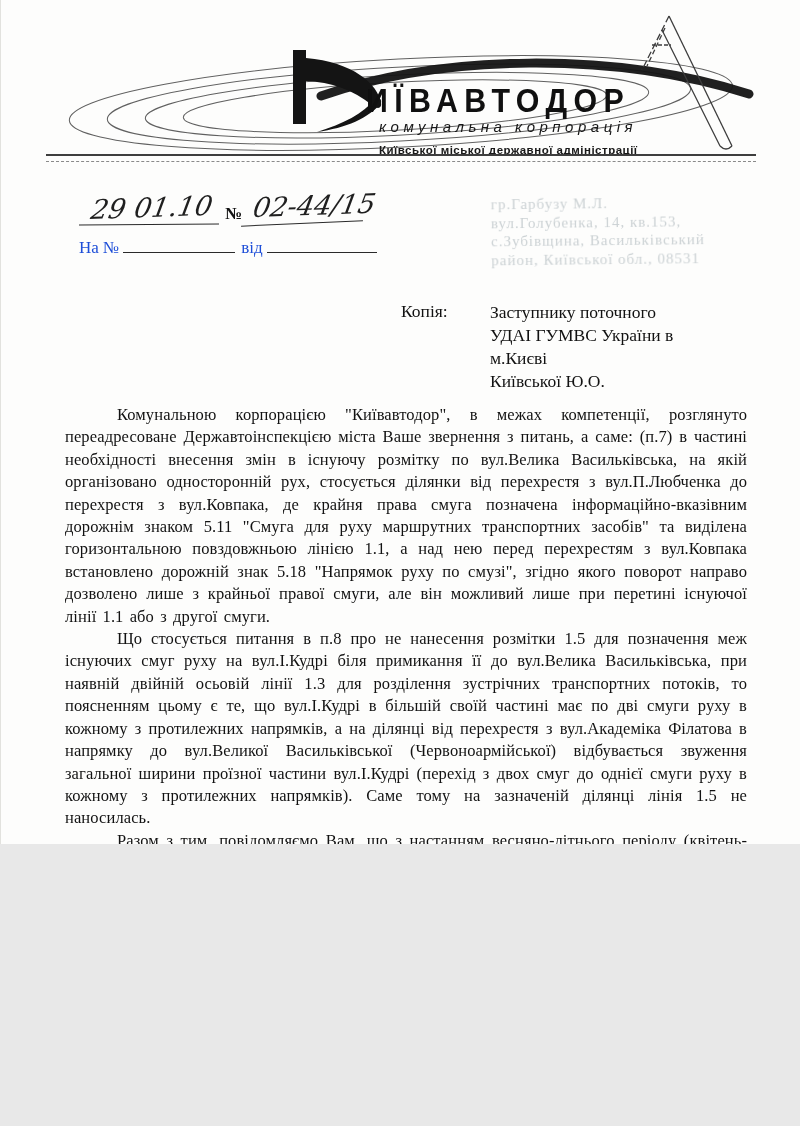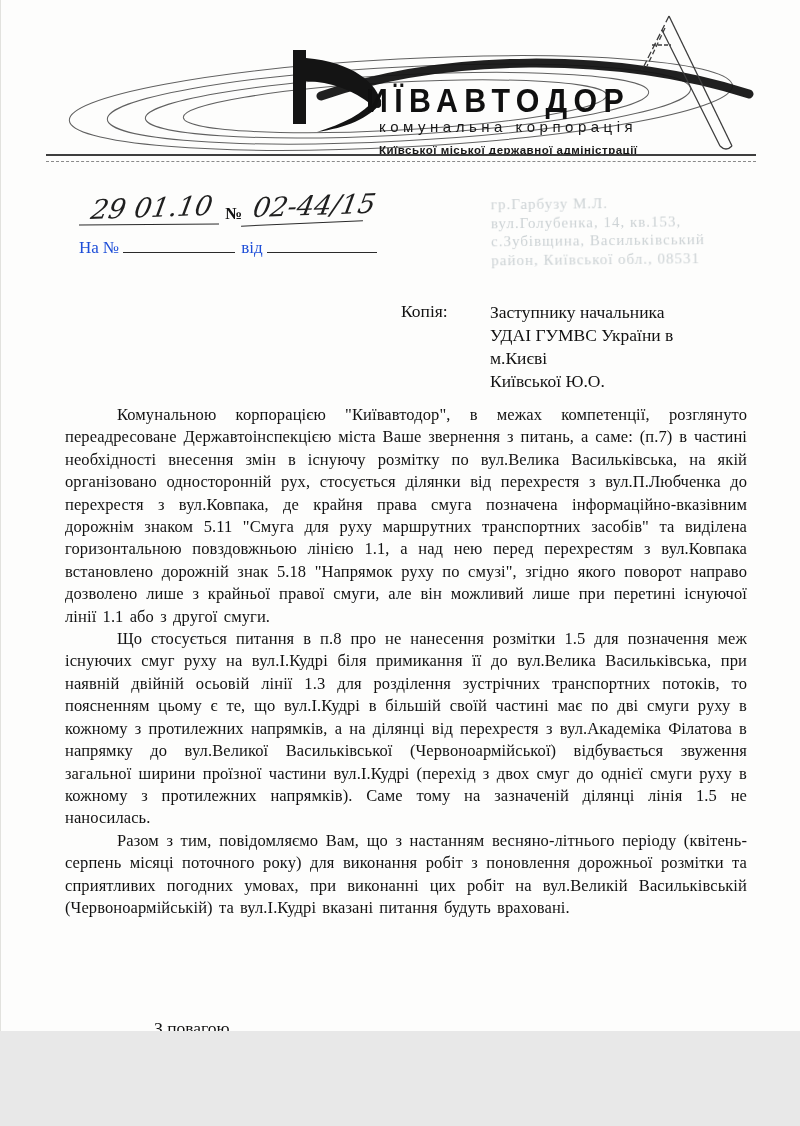--- a/index.html
+++ b/index.html
@@ -1,38 +1,38 @@
 <!DOCTYPE html>
 <html><head>
 <meta charset="utf-8">
 <style>
   html,body{margin:0;padding:0;background:#e8e8e8;}
   .page{
     position:relative;
-    width:800px;height:1031px;
+    width:800px;height:844px;
     margin:0 auto;
     background:#fdfdfc;
     border-left:1px solid #e2e2de;
     overflow:hidden;
     font-family:"Liberation Serif", serif;
     color:#121212;
   }
   
   .logo-art{position:absolute;left:0;top:0;width:800px;height:175px;}
   .logo-wordmark{
     position:absolute;left:365px;top:84px;
     font-family:"Liberation Sans", sans-serif;
     font-weight:bold;font-size:33px;line-height:1;
     letter-spacing:7px;color:#101010;white-space:nowrap;
     transform:scaleX(.92);transform-origin:left;
   }
   .logo-sub1{
     position:absolute;left:378px;top:119px;
     font-family:"Liberation Sans", sans-serif;
-    font-size:15px;line-height:1;letter-spacing:4.5px;color:#181818;white-space:nowrap;
+    font-size:15px;line-height:1;letter-spacing:4.5px;color:#181818;white-space:nowrap;font-style:italic;
   }
   .logo-sub2{
     position:absolute;left:378px;top:137px;
     font-family:"Liberation Sans", sans-serif;
     font-weight:bold;font-size:11.5px;line-height:1;letter-spacing:.5px;color:#181818;white-space:nowrap;margin-top:8px;
   }
   .rule-thick{position:absolute;left:45px;top:154px;width:710px;border-top:2.5px solid #3e3e3e;}
   .rule-thin{position:absolute;left:45px;top:161px;width:710px;border-top:1px dashed #8a8a8a;}
   .contact-line{
     position:absolute;left:50px;top:176px;width:700px;
@@ -127,21 +127,21 @@
 
   <div class="faded-block">
     <div>гр.Гарбузу М.Л.</div>
     <div>вул.Голубенка, 14, кв.153,</div>
     <div>с.Зубівщина, Васильківський</div>
     <div>район, Київської обл., 08531</div>
   </div>
 
   <div class="copy-label">Копія:</div>
   <div class="copy-recipient">
-    <div>Заступнику начальника</div>
+    <div>Заступнику поточного</div>
     <div>УДАІ ГУМВС України в</div>
     <div>м.Києві</div>
     <div>Київської Ю.О.</div>
   </div>
 
   <div class="body-text">
     <p>Комунальною корпорацією "Київавтодор", в межах компетенції, розглянуто переадресоване Державтоінспекцією міста Ваше звернення з питань, а саме: (п.7) в частині необхідності внесення змін в існуючу розмітку по вул.Велика Васильківська, на якій організовано односторонній рух, стосується ділянки від перехрестя з вул.П.Любченка до перехрестя з вул.Ковпака, де крайня права смуга позначена інформаційно-вказівним дорожнім знаком 5.11 "Смуга для руху маршрутних транспортних засобів" та виділена горизонтальною повздовжньою лінією 1.1, а над нею перед перехрестям з вул.Ковпака встановлено дорожній знак 5.18 "Напрямок руху по смузі", згідно якого поворот направо дозволено лише з крайньої правої смуги, але він можливий лише при перетині існуючої лінії 1.1 або з другої смуги.</p>
     <p>Що стосується питання в п.8 про не нанесення розмітки 1.5 для позначення меж існуючих смуг руху на вул.І.Кудрі біля примикання її до вул.Велика Васильківська, при наявній двійній осьовій лінії 1.3 для розділення зустрічних транспортних потоків, то поясненням цьому є те, що вул.І.Кудрі в більшій своїй частині має по дві смуги руху в кожному з протилежних напрямків, а на ділянці від перехрестя з вул.Академіка Філатова в напрямку до вул.Великої Васильківської (Червоноармійської) відбувається звуження загальної ширини проїзної частини вул.І.Кудрі (перехід з двох смуг до однієї смуги руху в кожному з протилежних напрямків). Саме тому на зазначеній ділянці лінія 1.5 не наносилась.</p>
     <p>Разом з тим, повідомляємо Вам, що з настанням весняно-літнього періоду (квітень-серпень місяці поточного року) для виконання робіт з поновлення дорожньої розмітки та сприятливих погодних умовах, при виконанні цих робіт на вул.Великій Васильківській (Червоноармійській) та вул.І.Кудрі вказані питання будуть враховані.</p>
   </div>

